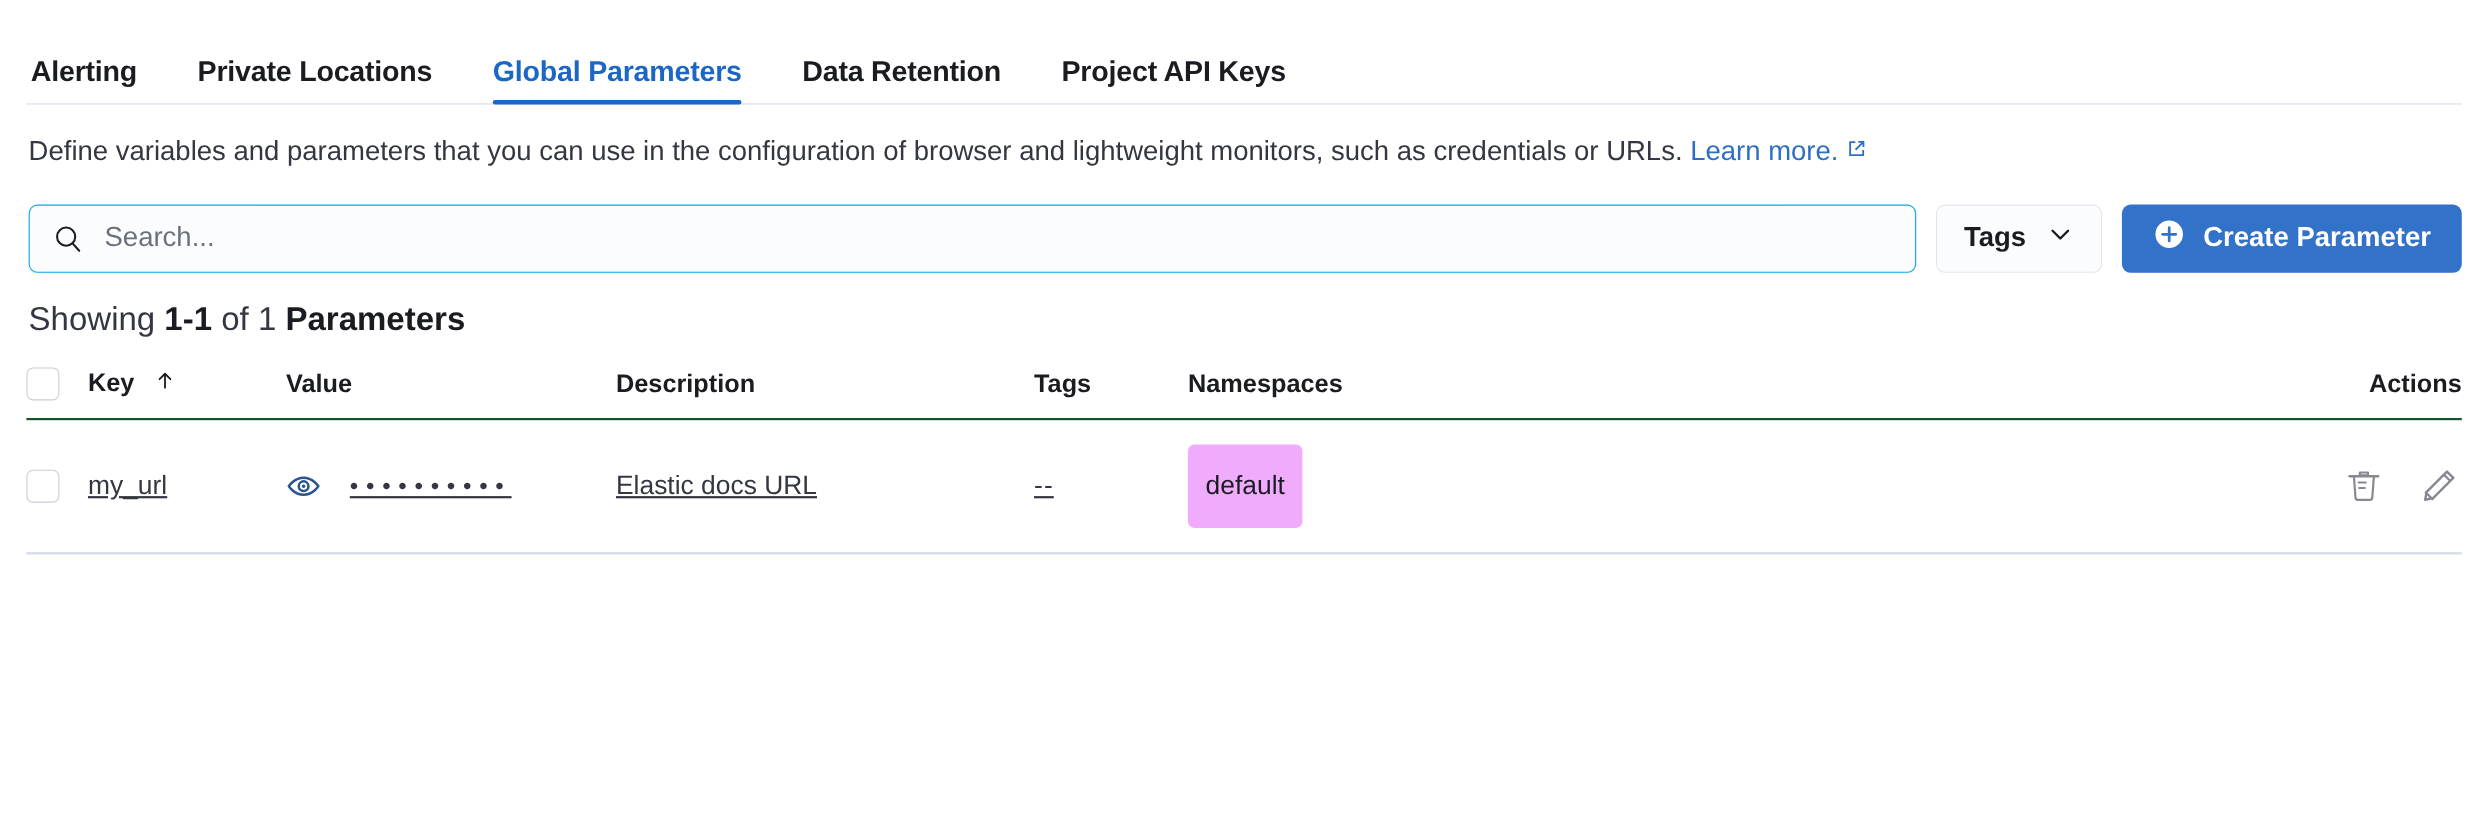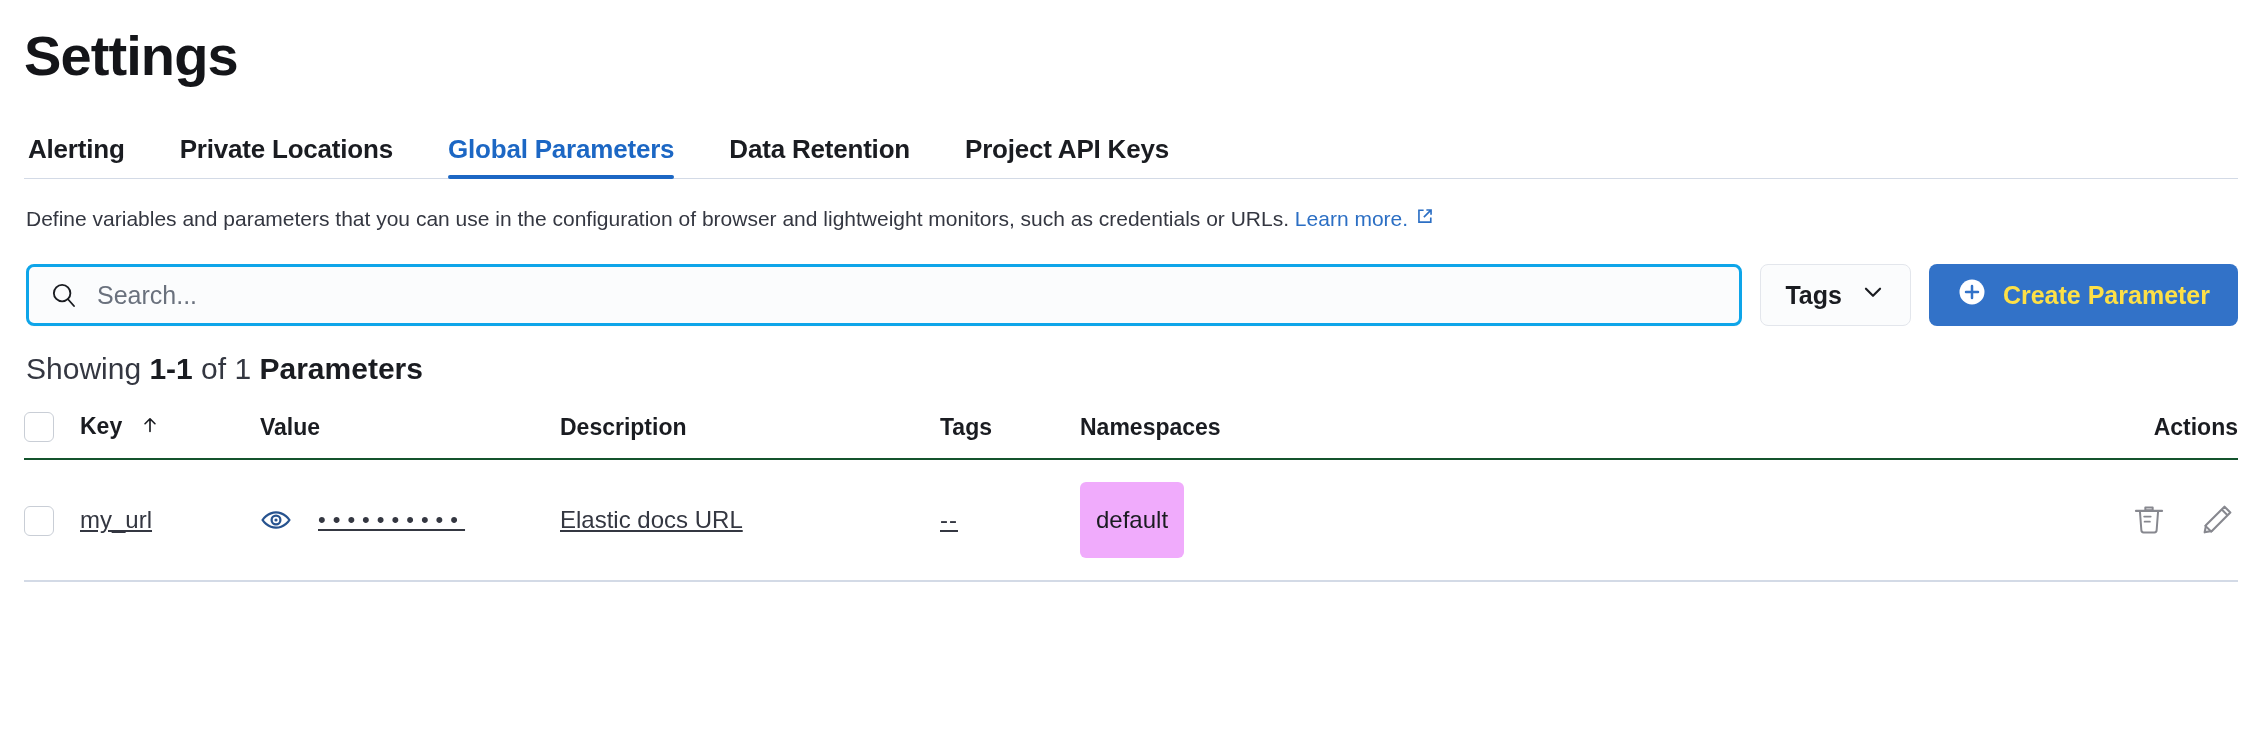--- a/index.html
+++ b/index.html
@@ -70,21 +70,21 @@
     right: 22px;
     bottom: -1px;
     height: 4px;
     background: #1c67c4;
     border-radius: 2px;
   }
 
   
   .description {
     margin-top: 26px;
-    font-size: 21px;
+    font-size: 25px;
     line-height: 1.35;
     color: #343741;
     max-width: 2230px;
     padding-left: 2px;
   }
   .description a {
     color: #2c6fc4;
     text-decoration: none;
   }
   .ext-icon {
@@ -98,21 +98,21 @@
     display: flex;
     align-items: center;
     gap: 18px;
     margin-top: 30px;
     padding-left: 2px;
   }
   .search-box {
     flex: 1 1 auto;
     height: 62px;
     background: #fbfcfd;
-    border: 3px solid #0ea5e9;
+    border: 1px solid #0ea5e9;
     border-radius: 8px;
     display: flex;
     align-items: center;
     padding: 0 20px;
     box-sizing: border-box;
     box-shadow: 0 1px 1px rgba(0,0,0,0.02);
   }
   .search-box .magnifier {
     flex: 0 0 auto;
     margin-right: 18px;
@@ -161,21 +161,21 @@
     border: none;
     border-radius: 8px;
     display: flex;
     align-items: center;
     gap: 16px;
     padding: 0 28px;
     cursor: pointer;
     font-family: "Liberation Sans", sans-serif;
     font-size: 25px;
     font-weight: 700;
-    color: #fde047;
+    color: #ffffff;
     box-sizing: border-box;
   }
 
   
   .showing {
     margin-top: 26px;
     font-size: 30px;
     color: #343741;
     padding-left: 2px;
   }
@@ -269,21 +269,20 @@
     display: inline-flex;
     align-items: center;
   }
   .dash { color: #343741; letter-spacing: 1px; }
 </style>
 </head>
 <body>
 
 <div class="page">
 
-  <h1 class="page-title">Settings</h1>
 
   <nav class="tabs">
     <button class="tab">Alerting</button>
     <button class="tab">Private Locations</button>
     <button class="tab active">Global Parameters</button>
     <button class="tab">Data Retention</button>
     <button class="tab">Project API Keys</button>
   </nav>
 
   <p class="description">

